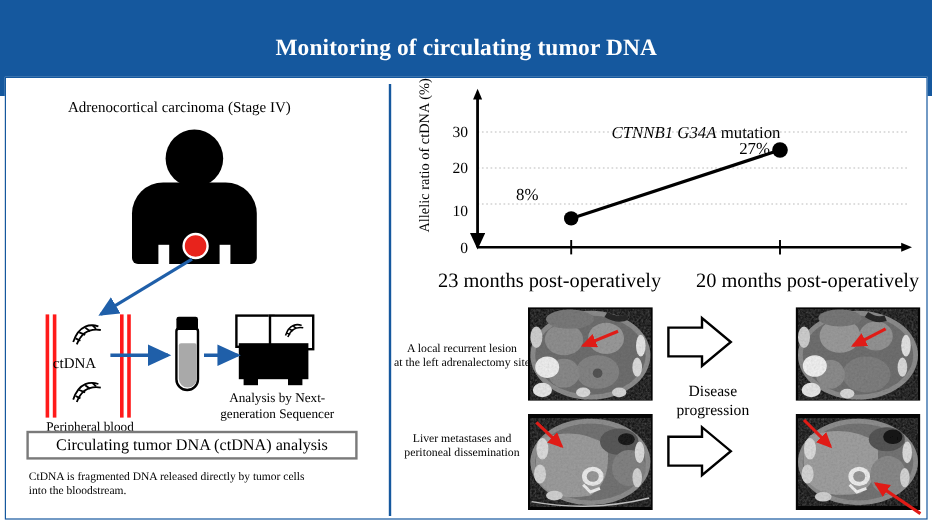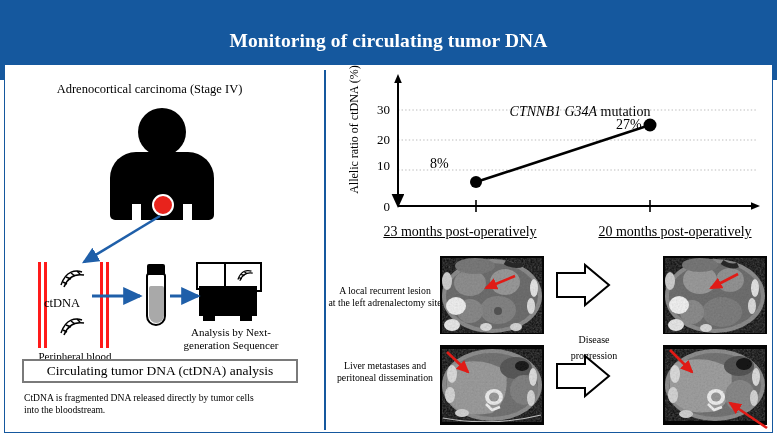--- a/index.html
+++ b/index.html
@@ -64,26 +64,26 @@
                 justify-content:center;font-size:13.5px;background:#fff;}
   .foot-note{position:absolute;left:24px;top:392px;width:290px;font-size:9.6px;line-height:12px;}
 
   
   .chart{position:absolute;left:330px;top:72px;width:447px;height:168px;}
   .chart-title{position:absolute;left:130px;top:4px;width:240px;text-align:center;font-size:14px;margin-top:28px;}
   .chart-title i{font-style:italic;}
   .ylabel{position:absolute;left:-46px;top:50px;width:140px;text-align:center;font-size:12px;
           transform:rotate(-90deg);transform-origin:center;}
   .ytick{position:absolute;width:26px;text-align:right;font-size:13px;}
-  .xtick{position:absolute;width:190px;text-align:center;font-size:14px;text-decoration:underline;}
+  .xtick{position:absolute;width:190px;text-align:left;font-size:17px;}
   .dlabel{position:absolute;font-size:14px;}
 
   
   .ct-lab{position:absolute;text-align:center;font-size:9.8px;line-height:12px;}
-  .prog-lab{position:absolute;left:548px;top:332px;width:92px;text-align:center;font-size:10px;line-height:16px;}
+  .prog-lab{position:absolute;left:548px;top:318px;width:92px;text-align:center;font-size:13px;line-height:16px;}
 </style>
 </head>
 <body>
 
 <div id="fig">
 
   <div class="header">
     <div class="line">Monitoring of circulating tumor DNA</div>
   </div>
 
@@ -176,21 +176,21 @@
 
   <div class="chart">
     <div class="chart-title">
       <i>CTNNB1 G34A</i>
       <span>mutation</span>
     </div>
     <div class="ylabel">Allelic ratio of ctDNA (%)</div>
 
     <div class="ytick" style="left:34px;top:30px;">30</div>
     <div class="ytick" style="left:34px;top:60px;">20</div>
-    <div class="ytick" style="left:34px;top:86px;">10</div>
+    <div class="ytick" style="left:34px;top:96px;">10</div>
     <div class="ytick" style="left:34px;top:127px;">0</div>
 
     <div class="dlabel" style="left:100px;top:84px;">8%</div>
     <div class="dlabel" style="left:286px;top:45px;">27%</div>
 
     <div class="xtick" style="left:35px;top:152px;">23 months post-operatively</div>
     <div class="xtick" style="left:250px;top:152px;">20 months post-operatively</div>
   </div>
 
   <div class="ct-lab" style="left:326px;top:285px;width:118px;">

